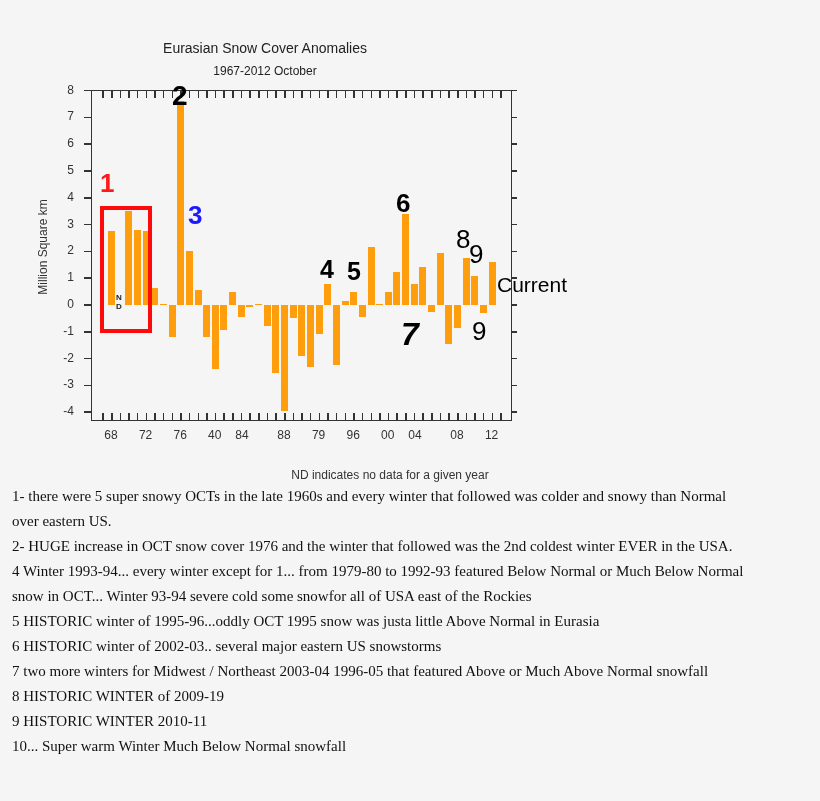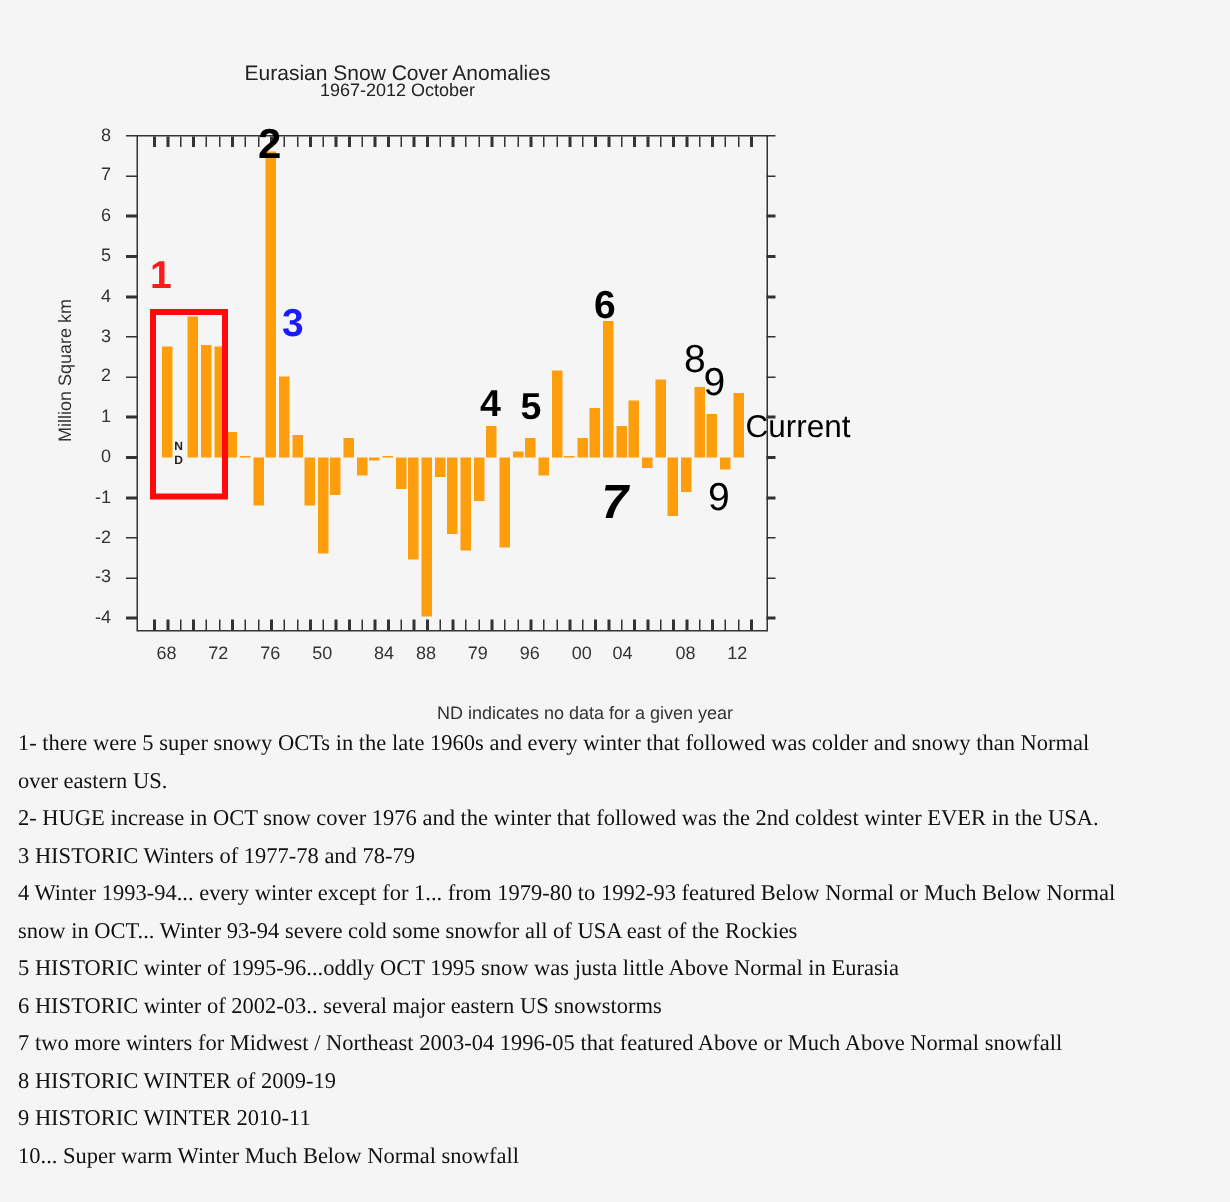--- a/index.html
+++ b/index.html
@@ -1,20 +1,20 @@
 <!DOCTYPE html>
 <html><head>
 <meta charset="utf-8">
 <style>
   html,body{margin:0;padding:0;}
   body{width:820px;height:801px;background:#f5f5f5;position:relative;overflow:hidden;font-family:"Liberation Sans",sans-serif;}
   #chart{position:absolute;left:0;top:0;width:820px;height:470px;}
   .title{position:absolute;left:0;width:530px;text-align:center;color:#222;}
   #t1{top:40px;font-size:14px;}
-  #t2{top:53px;font-size:12px;}
+  #t2{top:64px;font-size:12px;}
   #frame{position:absolute;left:91px;top:90px;width:421px;height:331px;border:1.5px solid #333;box-sizing:border-box;}
   .ytick{position:absolute;left:84px;width:8px;height:1.5px;background:#333;}
   .ytickr{position:absolute;left:511px;width:6px;height:1.5px;background:#333;}
   .ylab{position:absolute;left:52px;width:22px;text-align:right;font-size:12px;color:#333;}
   .xtickb{position:absolute;top:413px;width:1.5px;height:7px;background:#333;}
   .xtickt{position:absolute;top:91px;width:1.5px;height:7px;background:#333;}
   .xlab{position:absolute;top:428px;width:30px;text-align:center;font-size:12px;color:#333;}
   #ylabel{position:absolute;left:-12px;top:240px;width:110px;text-align:center;font-size:12px;color:#333;transform:rotate(-90deg);}
   .bar{position:absolute;width:7px;background:#ff9e0d;}
   .nd{position:absolute;font-size:8px;font-weight:bold;color:#222;line-height:9px;width:10px;text-align:center;}
@@ -162,22 +162,22 @@
       <div class="xtickt" style="left: 474.3px;"></div>
       <div class="xtickb" style="left: 482.95px;"></div>
       <div class="xtickt" style="left: 482.95px;"></div>
       <div class="xtickb" style="left: 491.6px;"></div>
       <div class="xtickt" style="left: 491.6px;"></div>
       <div class="xtickb" style="left: 500.25px;"></div>
       <div class="xtickt" style="left: 500.25px;"></div>
       <div class="xlab" style="left: 96px;">68</div>
       <div class="xlab" style="left: 130.6px;">72</div>
       <div class="xlab" style="left: 165.2px;">76</div>
-      <div class="xlab" style="left: 199.8px;">50</div>
-      <div class="xlab" style="left: 241px;">84</div>
+      <div class="xlab" style="left: 199.8px;">40</div>
+      <div class="xlab" style="left: 227px;">84</div>
       <div class="xlab" style="left: 269px;">88</div>
       <div class="xlab" style="left: 303.6px;">79</div>
       <div class="xlab" style="left: 338.2px;">96</div>
       <div class="xlab" style="left: 372.8px;">00</div>
       <div class="xlab" style="left: 400px;">04</div>
       <div class="xlab" style="left: 442px;">08</div>
       <div class="xlab" style="left: 476.6px;">12</div>
     </div>
   <div id="bars">
       <div class="bar" style="background: rgb(255, 158, 13); left: 108px; top: 231.3px; height: 73.7px;"></div>
@@ -244,21 +244,20 @@
   <div class="ann" style="left:472px;top:318px;font-size:26px;color:#000;font-weight:normal;">9</div>
   <div class="ann" style="left:497px;top:274px;font-size:21px;color:#000;font-weight:normal;">Current</div>
 </div>
 
 <div id="note">ND indicates no data for a given year</div>
 
 <div id="lines">
     <div>1- there were 5  super snowy OCTs in  the late  1960s and every winter that  followed was  colder and snowy  than Normal</div>
     <div>over eastern US.</div>
     <div>2- HUGE increase in OCT  snow cover 1976  and the winter that followed was the 2nd coldest winter  EVER  in the  USA.</div>
-    <div>3  HISTORIC  Winters of 1977-78 and  78-79</div>
     <div>4   Winter 1993-94... every winter except  for 1... from 1979-80 to 1992-93 featured Below Normal  or Much Below Normal</div>
     <div>snow in OCT... Winter 93-94  severe cold  some snowfor all of USA  east of the Rockies</div>
     <div>5 HISTORIC  winter of 1995-96...oddly  OCT 1995 snow was justa little Above Normal in Eurasia</div>
     <div>6  HISTORIC winter of 2002-03.. several major   eastern US snowstorms</div>
     <div>7  two more  winters for Midwest / Northeast   2003-04  1996-05   that featured Above or Much Above Normal snowfall</div>
     <div>8  HISTORIC WINTER of 2009-19</div>
     <div>9  HISTORIC WINTER  2010-11</div>
     <div>10... Super  warm Winter Much  Below Normal  snowfall</div>
   </div>
 

